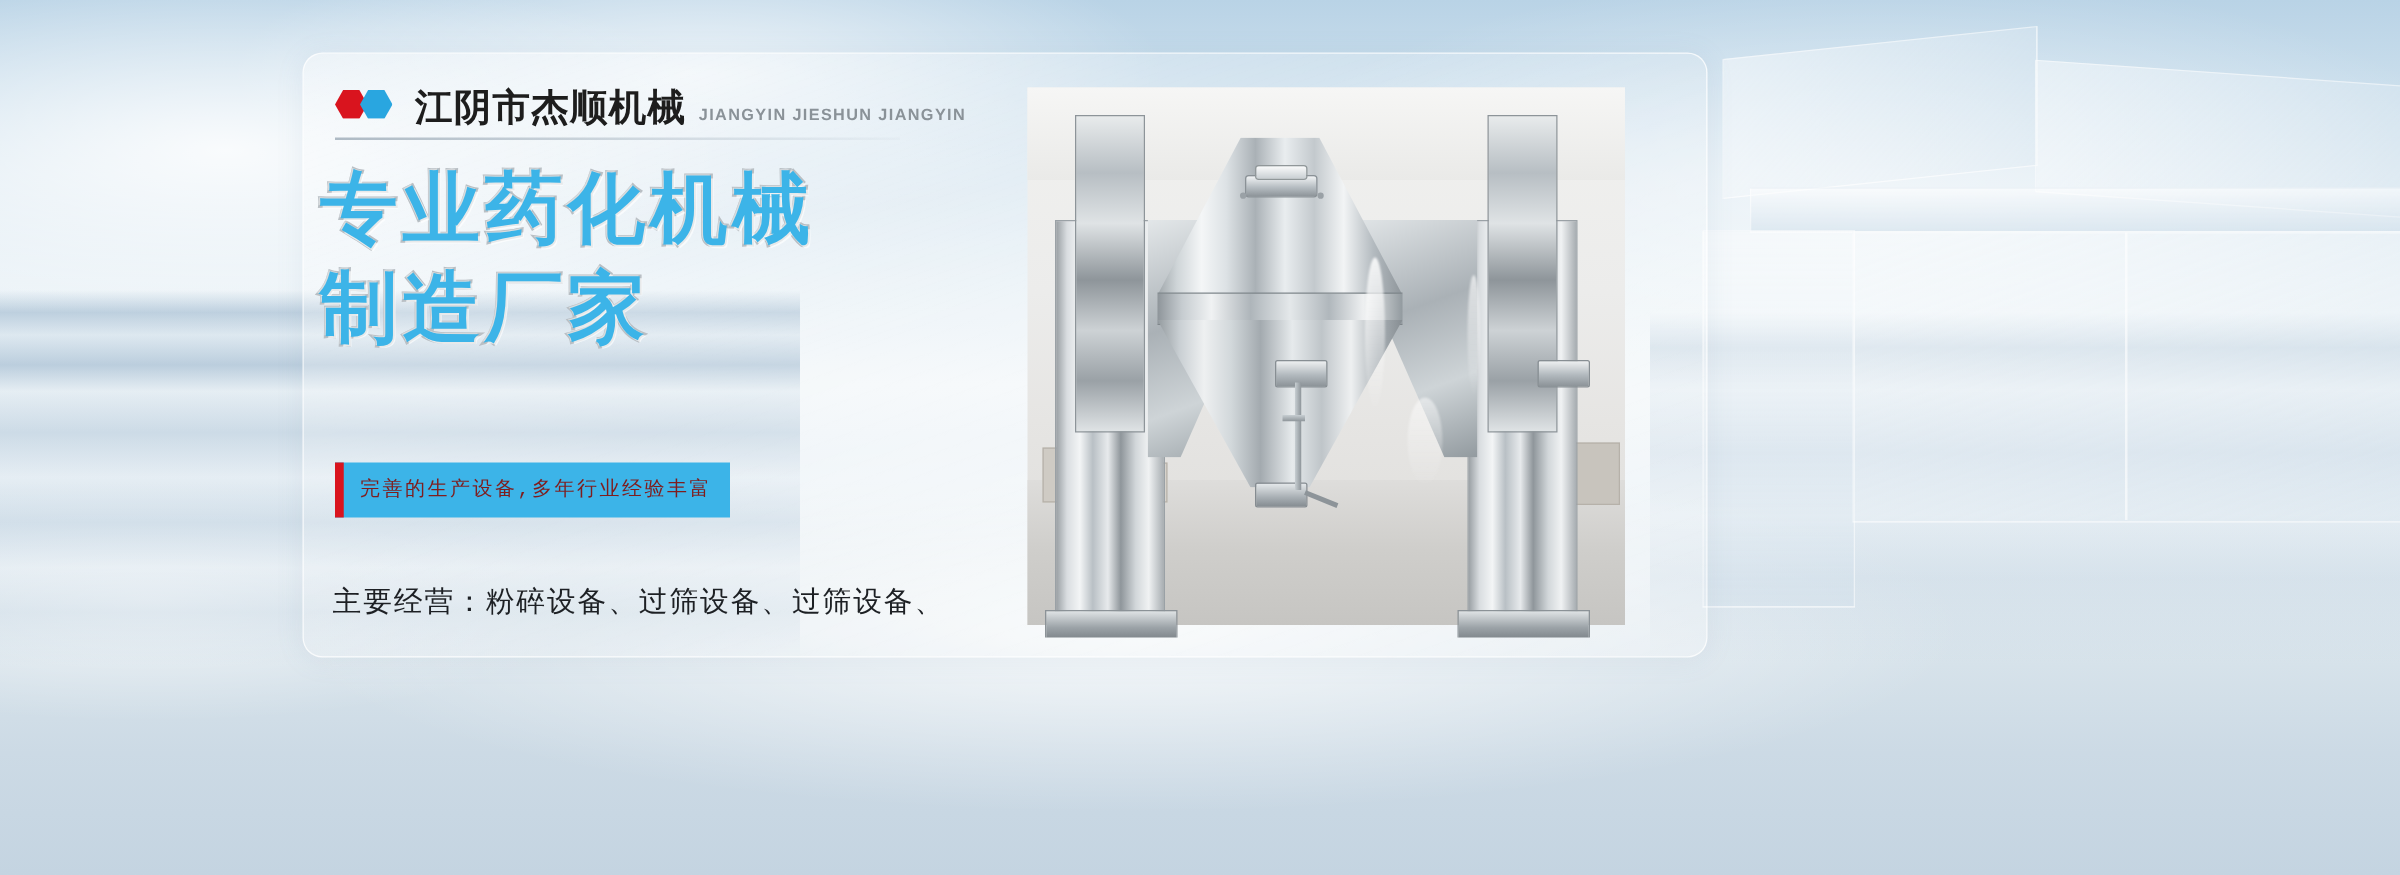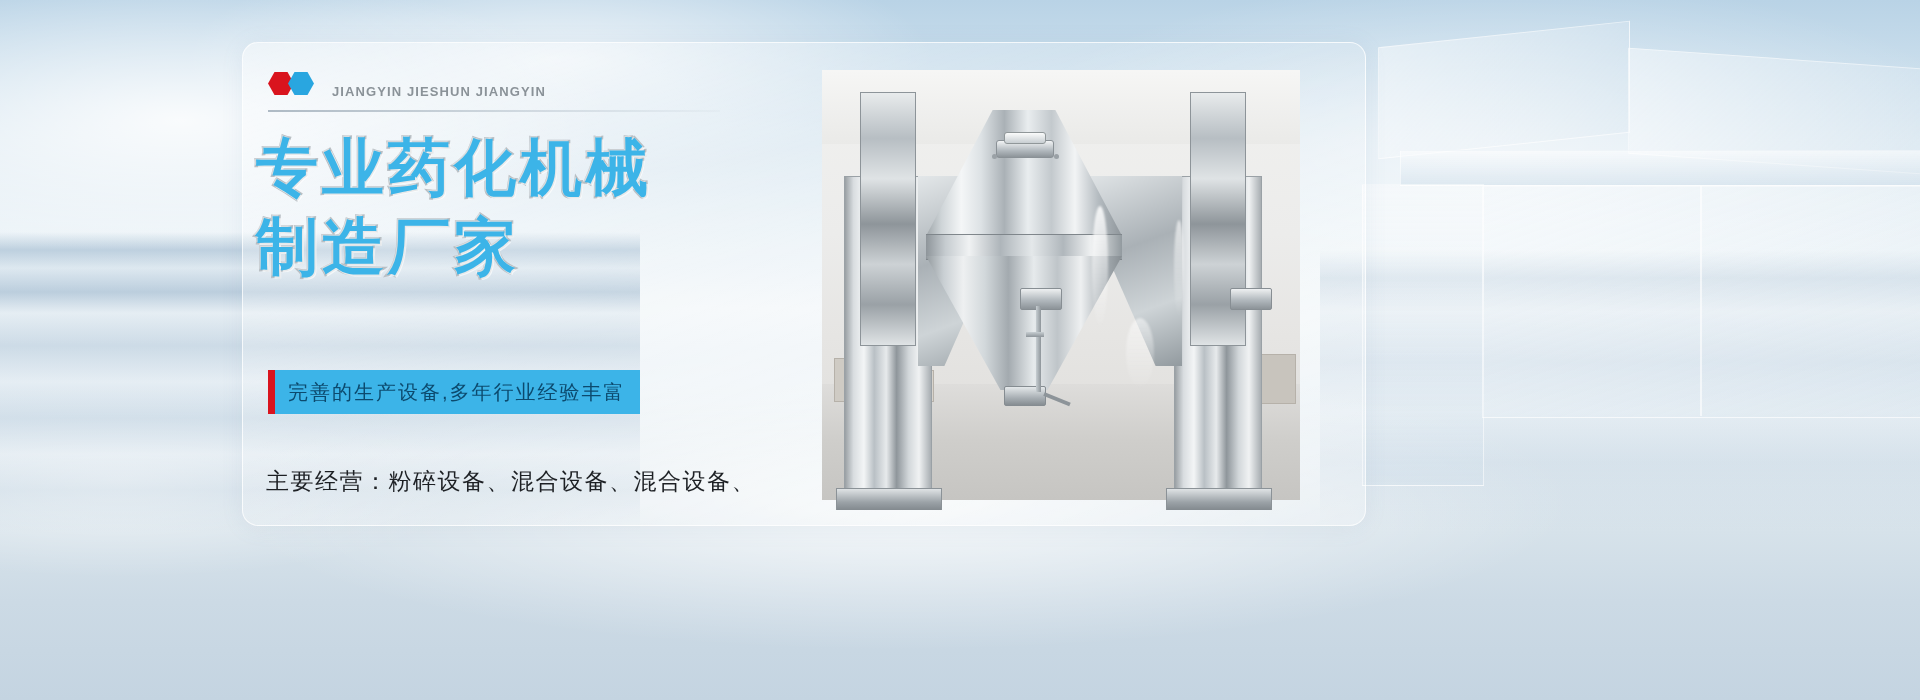--- a/index.html
+++ b/index.html
@@ -179,27 +179,28 @@
     align-items: center;
     background: #3cb4e8;
   }
   .tagline-accent {
     width: 7px;
     height: 44px;
     background: #d9141e;
     flex: none;
   }
   .tagline-text {
-    font-size: 20px;
+    font-size: 16px;
     font-weight: 500;
-    color: #0c4a6e;
+    color: #7f1d1d;
     letter-spacing: 2px;
     padding: 0 14px 0 13px;
     white-space: nowrap;
     line-height: 44px;
+    font-family: Liberation Mono, monospace;
   }
 
   
   .body-copy {
     position: absolute;
     left: 266px; top: 458px;
     width: 520px;
   }
   .body-line {
     font-size: 23px;
@@ -432,36 +433,37 @@
   <div class="glass-panel gp5"></div>
   <div class="glass-panel gp6"></div>
 
   <div class="card"></div>
 
   <div class="logo-row">
     <div class="logo-mark">
       <div class="hexa red"></div>
       <div class="hexa blue"></div>
     </div>
+    <div class="logo-cn">江阴市杰顺机械</div>
     <div class="logo-en">JIANGYIN JIESHUN JIANGYIN</div>
   </div>
   <div class="logo-rule"></div>
 
   <div class="headline">
     <div class="headline-line">专业药化机械</div>
     <div class="headline-line">制造厂家</div>
   </div>
 
   <div class="tagline-bar">
     <div class="tagline-accent"></div>
     <div class="tagline-text">完善的生产设备,多年行业经验丰富</div>
   </div>
 
   <div class="body-copy">
-    <div class="body-line">主要经营：粉碎设备、混合设备、混合设备、</div>
+    <div class="body-line">主要经营：粉碎设备、过筛设备、过筛设备、</div>
   </div>
 
   <div class="product">
     <div class="photo-bg"></div>
     <div class="shop-ceiling"></div>
     <div class="shop-floor"></div>
     <div class="shop-post"></div>
     <div class="shop-sign"></div>
     <div class="shop-sign2"></div>
     <div class="shop-box sb1"></div>

